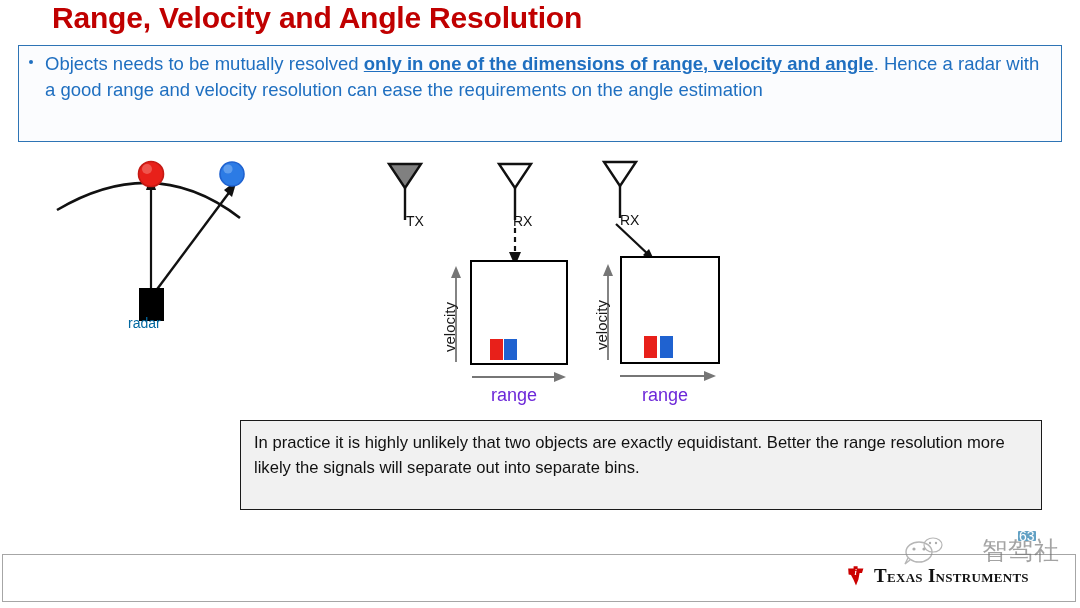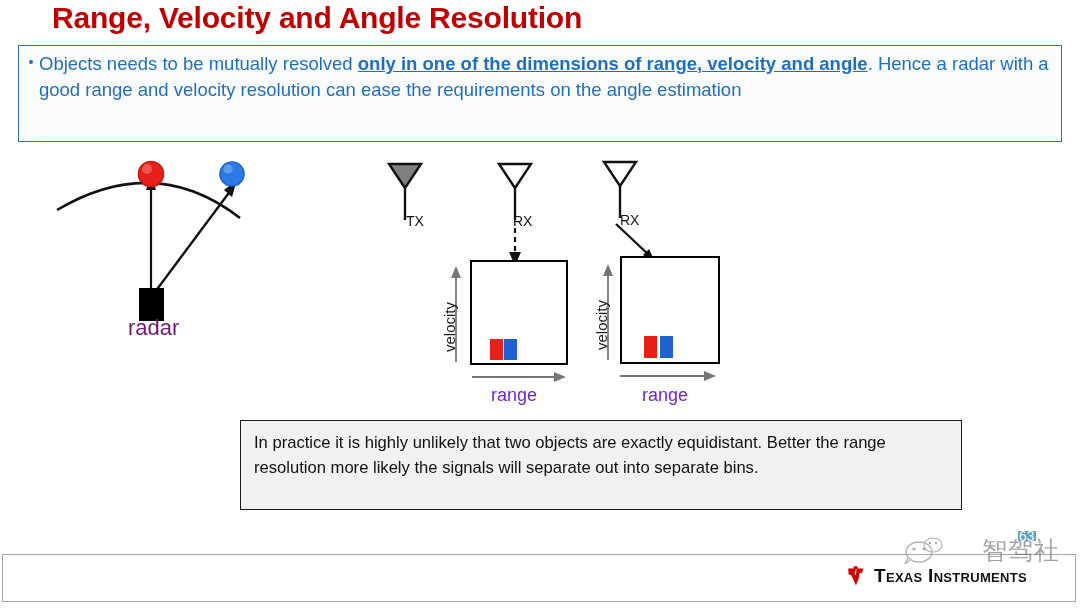--- a/index.html
+++ b/index.html
@@ -39,41 +39,41 @@
     left: 10px; top: 5px; right: 8px;
   }
   #bullet-dot {
     position: absolute;
     left: 0; top: 9px;
     width: 4px; height: 4px;
     border-radius: 50%;
     background: #1F6FC0;
   }
   #bullet-text {
-    margin-left: 10px;
+    margin-left: 16px;
     color: #1F6FC0;
     font-size: 18.5px;
     line-height: 26px;
   }
   #bullet-text .em {
     font-weight: bold;
     text-decoration: underline;
   }
 
   
   #radar-figure {
     position: absolute;
     left: 55px; top: 150px;
     width: 300px; height: 200px;
   }
   #radar-label {
     position: absolute;
     left: 103px; top: 163px;
-    font-size: 22px;
-    color: #701a75;
+    font-size: 14px;
+    color: #0369a1;
   }
 
   
   .antenna { position: absolute; }
   .ant-label {
     position: absolute;
     font-size: 14px;
     color: #111;
   }
 
@@ -113,21 +113,21 @@
     width: 175px;
     font-size: 14.6px;
     line-height: 19.2px;
     color: #111;
   }
 
   
   #callout-box {
     position: absolute;
     left: 240px; top: 420px;
-    width: 722px; height: 90px;
+    width: 802px; height: 90px;
     border: 1.6px solid #1a1a1a;
     background: #F1F1F1;
     box-sizing: border-box;
   }
   #callout-text {
     position: absolute;
     left: 13px; top: 9px; right: 10px;
     font-size: 16.6px;
     line-height: 25px;
     color: #111;
@@ -141,21 +141,21 @@
     border: 1.5px solid #A6A6A6;
     background: #fff;
     box-sizing: border-box;
   }
   #ti-logo {
     position: absolute;
     left: 845px; top: 565px;
     display: flex; align-items: center; gap: 7px;
   }
   #ti-wordmark {
-    font-family: Liberation Sans, sans-serif;
+    font-family: Liberation Serif, serif;
     font-size: 19px;
     font-weight: bold;
     letter-spacing: 0.3px;
     color: #111;
     font-variant: small-caps;
   }
   #watermark {
     position: absolute;
     left: 902px; top: 534px;
     width: 170px; height: 40px;

